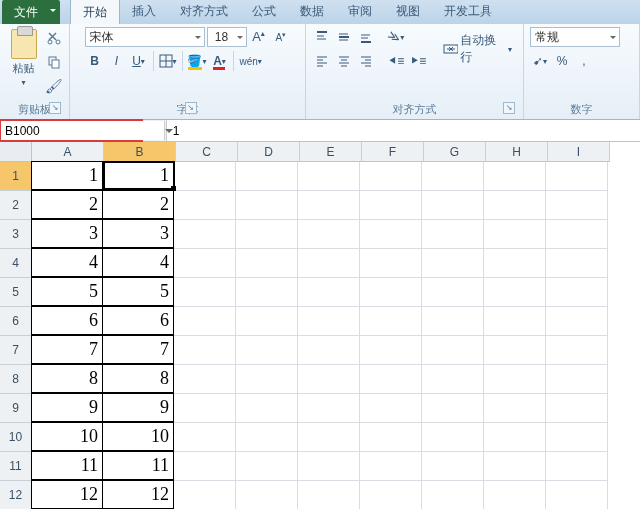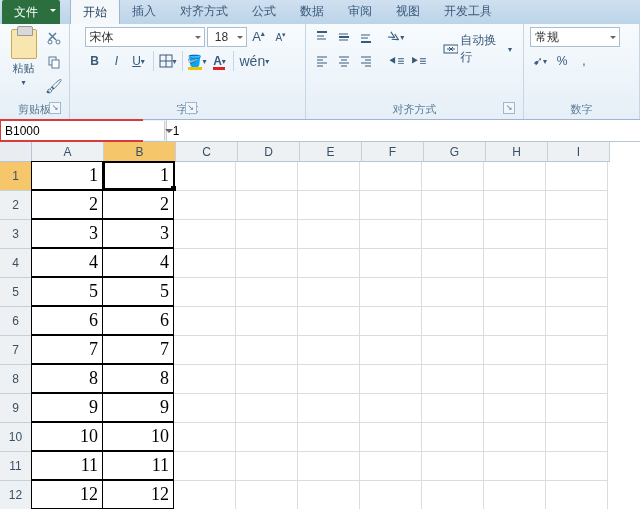--- a/index.html
+++ b/index.html
@@ -150,21 +150,21 @@
         <div class="btn">
             <span style="position:relative;">🪣<span style="position:absolute;left:0;bottom:-2px;width:14px;height:3px;background:#f2c200;"></span></span>
             <span style="font-size:8px;">▾</span>
           </div>
         <div class="btn">
             <span style="position:relative; font-weight:bold;">A<span style="position:absolute;left:0;bottom:-2px;width:12px;height:3px;background:#d22;"></span></span>
             <span style="font-size:8px;">▾</span>
           </div>
         <div class="sep-v"></div>
         <div class="btn">
-            <span style="font-size:14px;">wén</span>
+            <span style="font-size:10px;">wén</span>
             <span style="font-size:8px;">▾</span>
           </div>
       </div>
     </div>
     <div class="group-label"><span>字体</span><span class="launcher">↘</span></div>
   </div>
 
   <div class="group" style="width:218px;">
     <div class="row" style="gap:10px;">
       <div class="col" style="gap:4px;">

